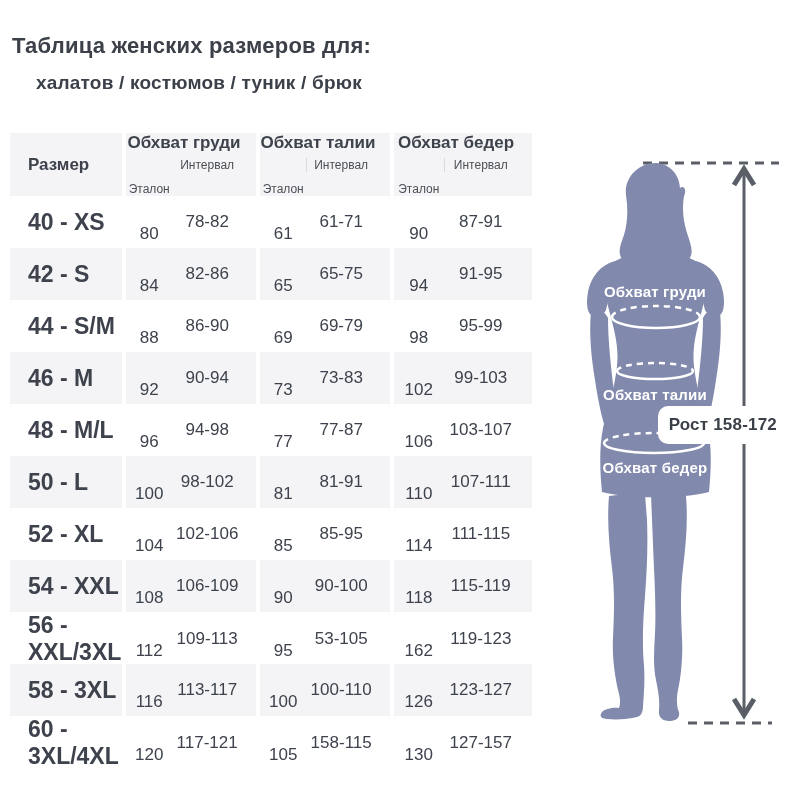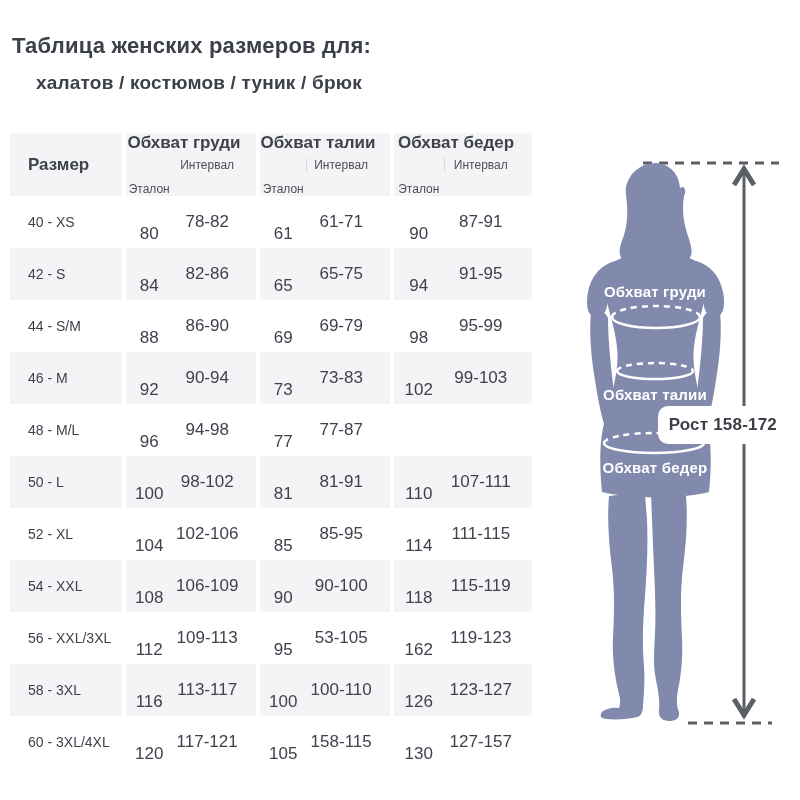--- a/index.html
+++ b/index.html
@@ -9,21 +9,21 @@
   }
   
   .title{position:absolute;left:12px;top:33px;font-size:22px;font-weight:600;letter-spacing:.2px;color:#3b4049;}
   .subtitle{position:absolute;left:12px;top:72px;font-size:19px;font-weight:700;letter-spacing:.2px;color:#3b4049;margin-left:24px;}
   
   .size-table{position:absolute;left:10px;top:133px;display:flex;flex-direction:column;}
   .trow{display:grid;grid-template-columns:112px 130px 130px 138px;column-gap:4px;height:52px;}
   .trow.thead{height:63px;}
   .cell{background:#fff;display:flex;align-items:center;box-sizing:border-box;}
   .thead .cell,.striped .cell{background:var(--stripe,#f4f4f6);}
-  .size-cell{padding-left:18px;font-size:14px;font-weight:400;}
+  .size-cell{padding-left:18px;font-size:23px;font-weight:700;}
   .head-size{padding-left:18px;font-size:17px;font-weight:700;}
   .group-cell{padding-right:14px;}
   .std{width:40%;text-align:center;font-size:17px;margin-top:24px;}
   .intv{width:60%;text-align:center;font-size:17px;}
   .head-group{flex-direction:column;justify-content:center;align-items:stretch;padding-right:14px;}
   .g-title{text-align:center;font-size:17px;font-weight:700;margin-bottom:5px;white-space:nowrap;}
   .g-sub{display:flex;}
   .g-sub .std,.g-sub .intv{font-size:12px;color:var(--sub-text,#4c4f56);position:relative;}
   .divided .g-sub .intv::before{content:"";position:absolute;left:0;top:0;width:1px;height:14px;background:#d9dade;}
   
@@ -140,20 +140,24 @@
         <div class="trow">
       <div class="cell size-cell">48 - M/L</div>
       <div class="cell group-cell">
         <span class="std">96</span>
         <span class="intv">94-98</span>
       </div>
       <div class="cell group-cell">
         <span class="std">77</span>
         <span class="intv">77-87</span>
       </div>
+      <div class="cell group-cell">
+        <span class="std">106</span>
+        <span class="intv">103-107</span>
+      </div>
     </div>
         <div class="trow striped">
       <div class="cell size-cell">50 - L</div>
       <div class="cell group-cell">
         <span class="std">100</span>
         <span class="intv">98-102</span>
       </div>
       <div class="cell group-cell">
         <span class="std">81</span>
         <span class="intv">81-91</span>

